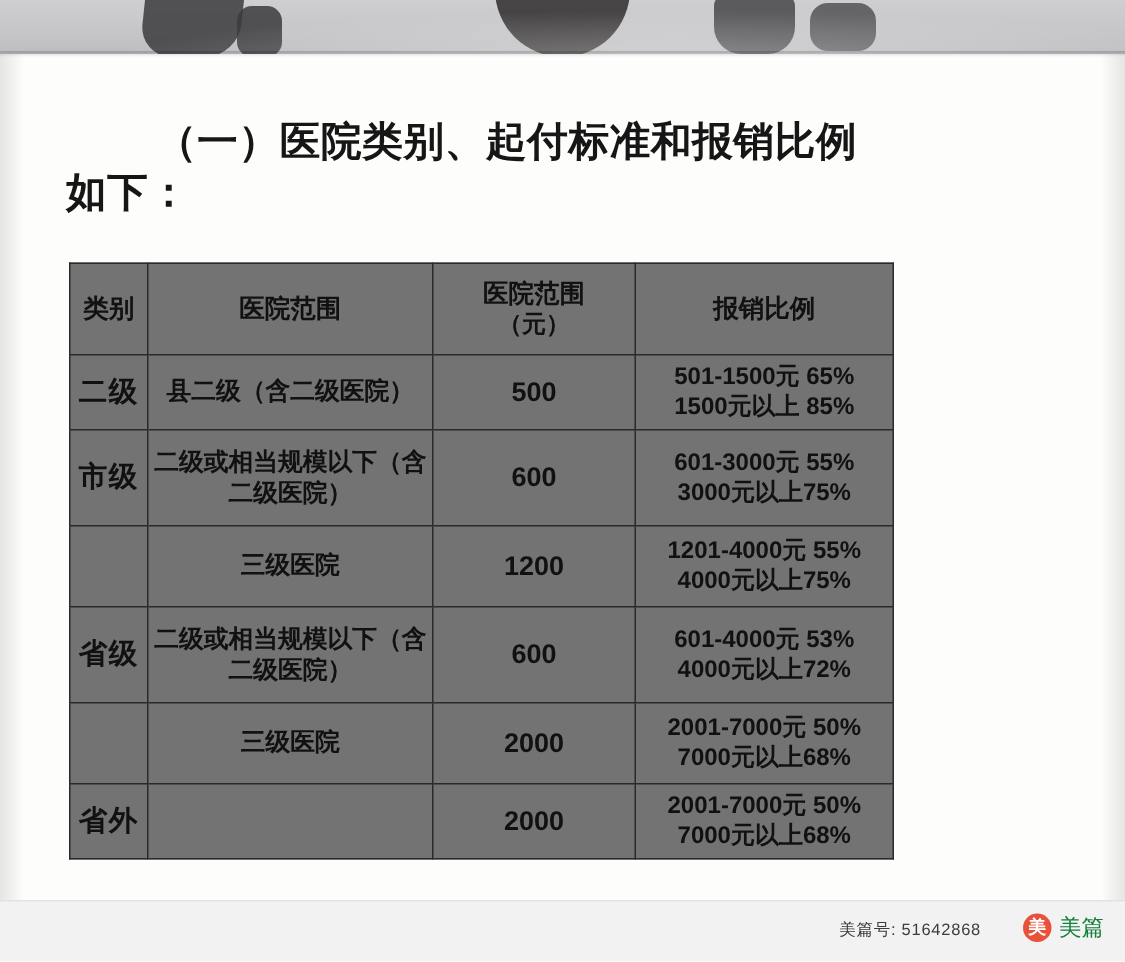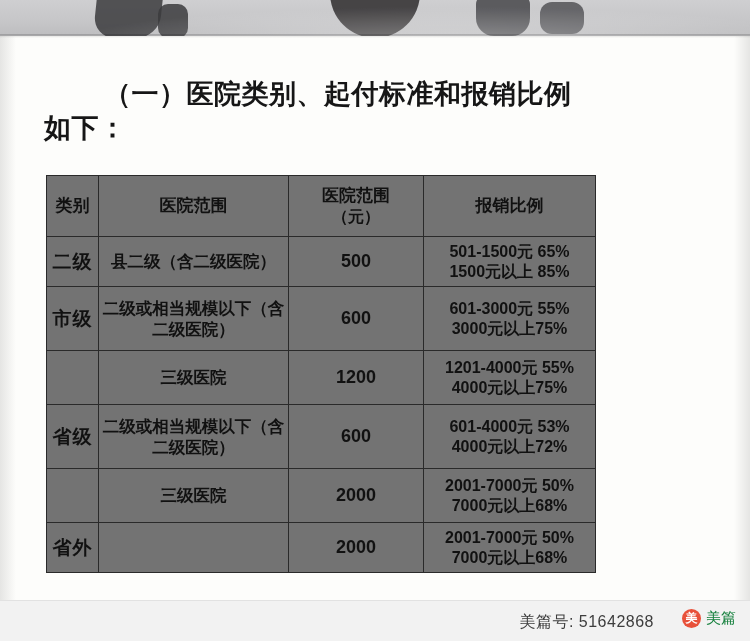--- a/index.html
+++ b/index.html
@@ -166,21 +166,21 @@
     top: 600px;
     width: 750px;
     height: 41px;
     background: #f2f2f2;
     border-top: 1px solid #e2e2e2;
   }
   .meipian-id {
     position: absolute;
     right: 96px;
     top: 612px;
-    font-size: 16px;
+    font-size: 11px;
     color: #3d3d3d;
     letter-spacing: 0.5px;
     white-space: nowrap;
   }
   .meipian-logo {
     position: absolute;
     right: 14px;
     top: 609px;
     display: flex;
     align-items: center;

